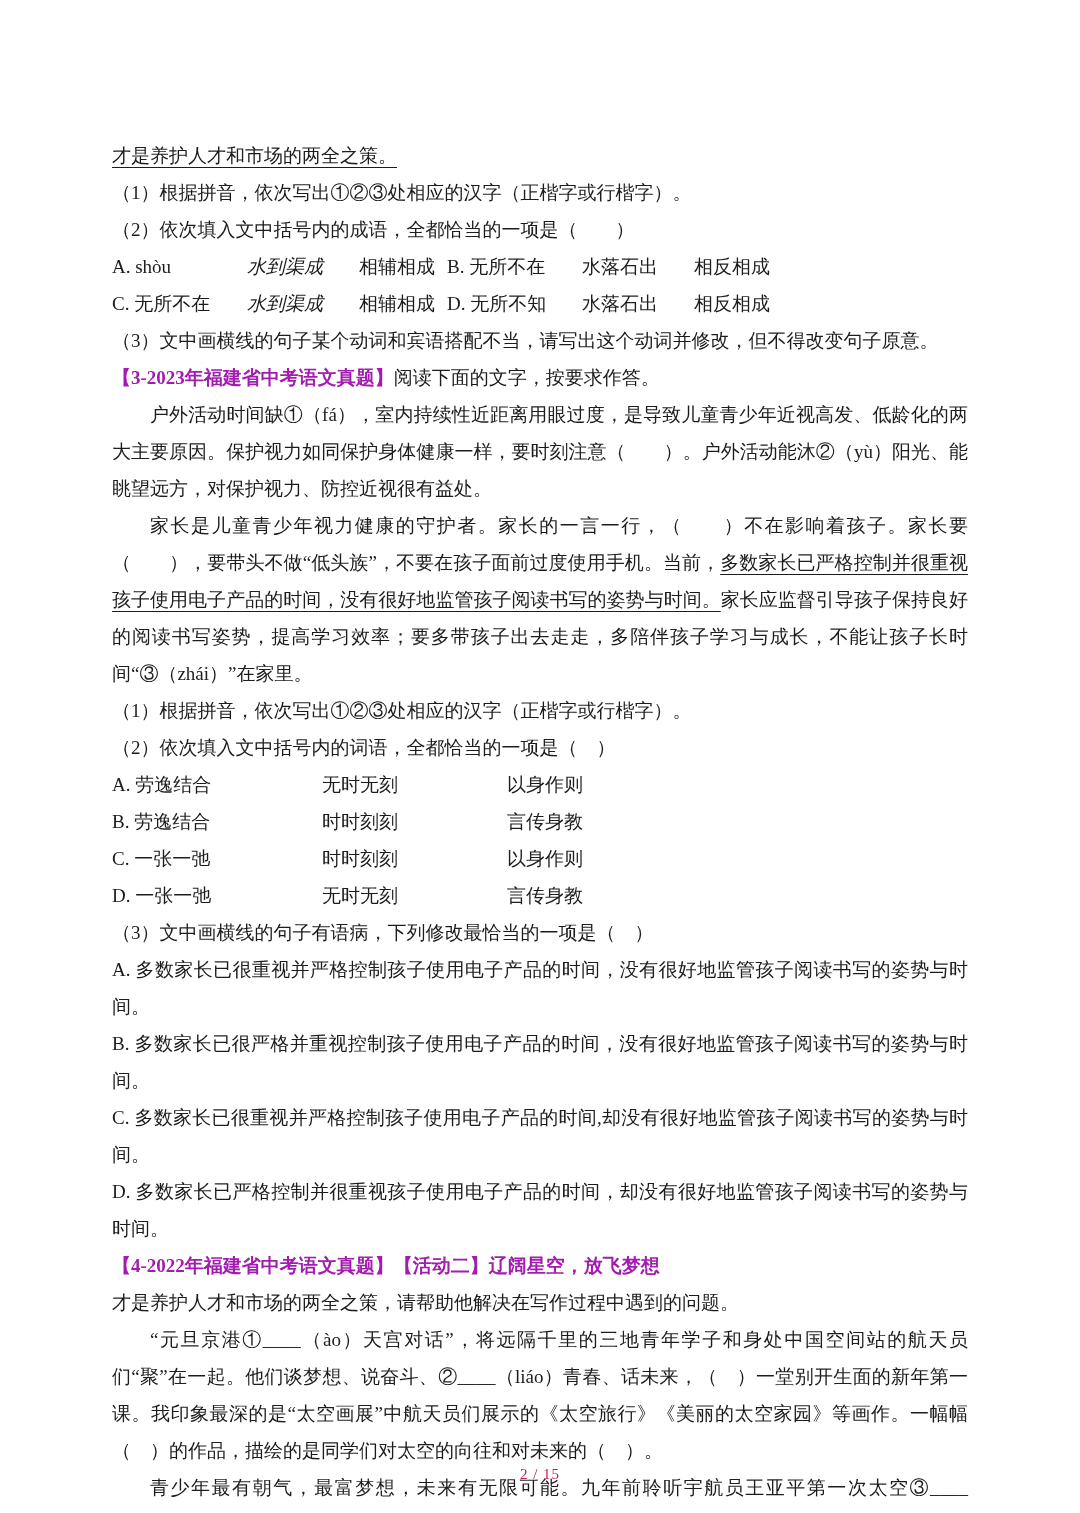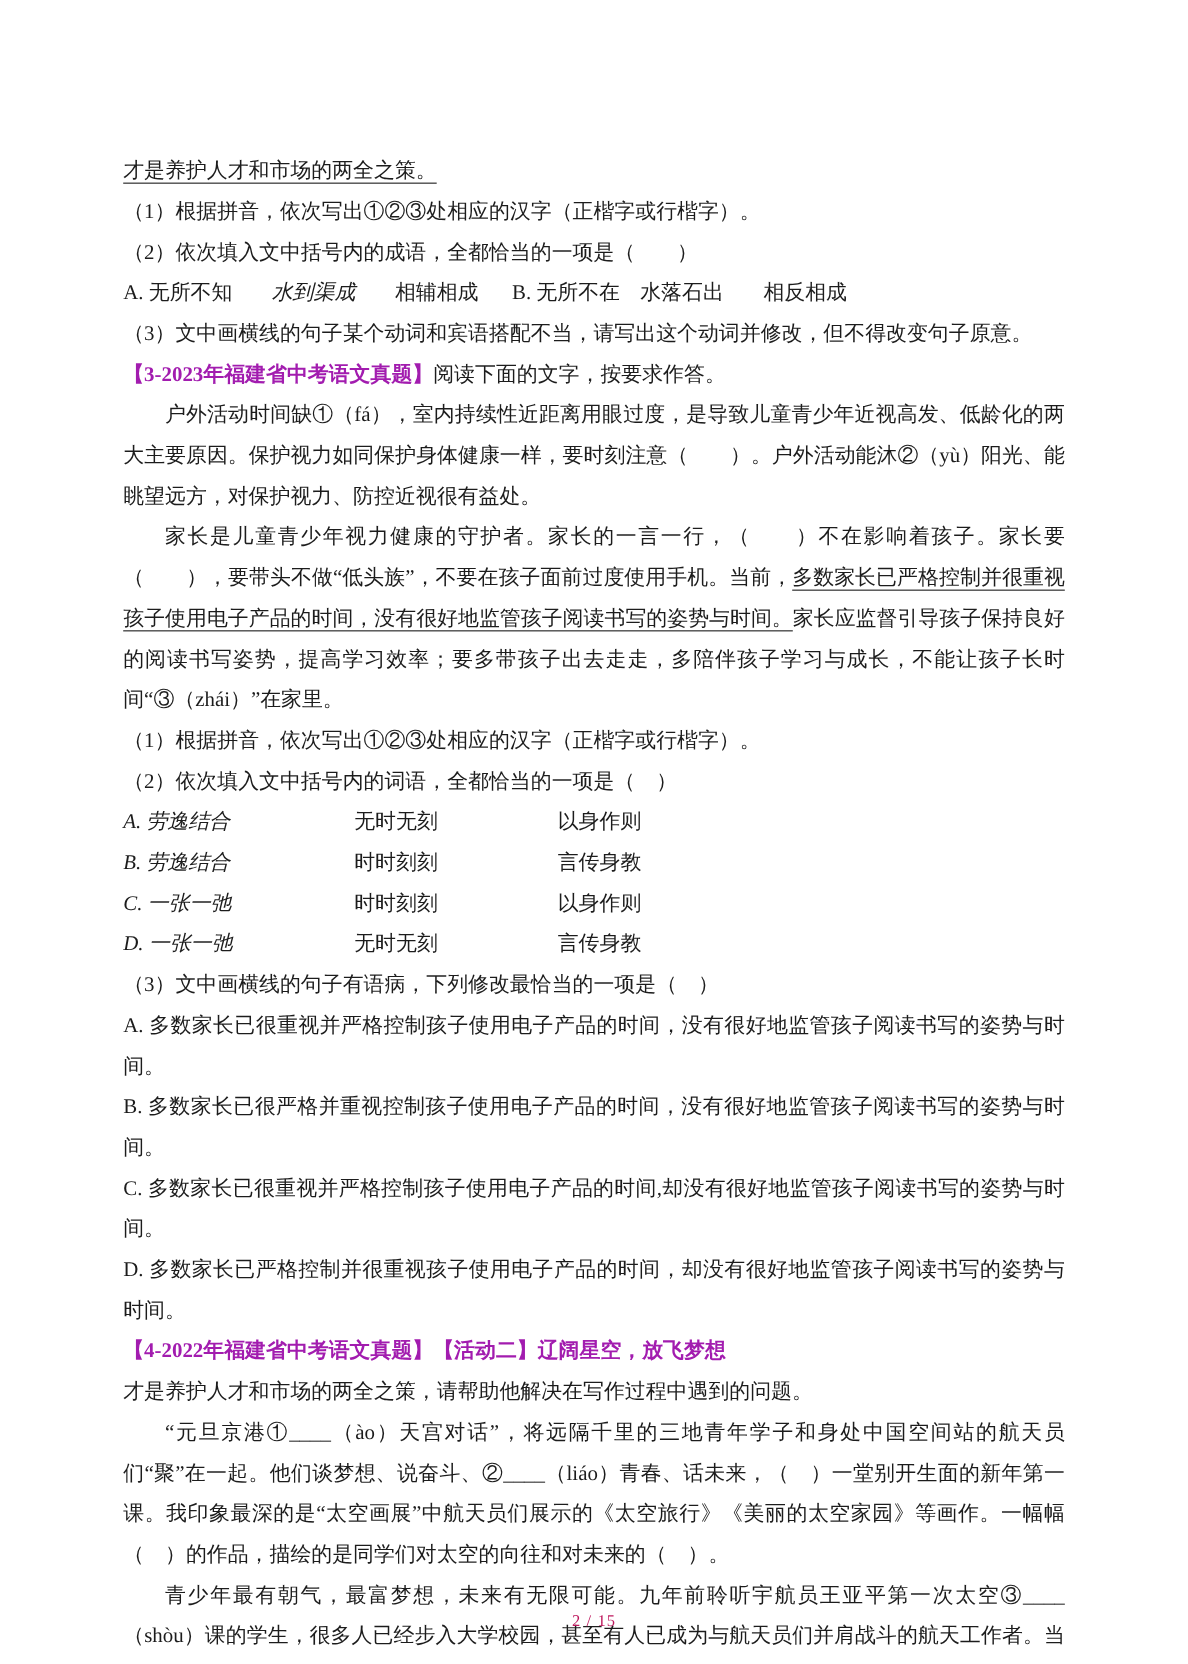--- a/index.html
+++ b/index.html
@@ -37,24 +37,24 @@
     text-decoration: underline;
     text-underline-offset: 5px;
     text-decoration-thickness: 1px;
   }
   
   .opts6, .opts3 { text-align: left; }
   .cell { display: inline-block; vertical-align: top; }
   .opts6 .cell:nth-child(1) { width: 135px; }
   .opts6 .cell:nth-child(2) { width: 112px; font-style: italic; }
   .opts6 .cell:nth-child(3) { width: 88px; }
-  .opts6 .cell:nth-child(4) { width: 135px; text-align: center; }
+  .opts6 .cell:nth-child(4) { width: 135px; }
   .opts6 .cell:nth-child(5) { width: 112px; }
   .opts6 .cell:nth-child(6) { width: auto; }
-  .opts3 .cell:nth-child(1) { width: 210px; font-style: italic; }
+  .opts3 .cell:nth-child(1) { width: 210px; }
   .opts3 .cell:nth-child(2) { width: 185px; }
   .opts3 .cell:nth-child(3) { width: auto; }
   .footer {
     position: absolute;
     left: 0;
     right: 0;
     top: 1466px;
     text-align: center;
     font-size: 15px;
     color: #be185d;
@@ -62,21 +62,22 @@
   }
 </style>
 </head>
 <body>
 
 <div class="page">
   <div class="content">
       <p class="line text"><span class="u">才是养护人才和市场的两全之策。</span></p>
       <p class="line text"><span>（1）根据拼音，依次写出①②③处相应的汉字（正楷字或行楷字）。</span></p>
       <p class="line text"><span>（2）依次填入文中括号内的成语，全都恰当的一项是（　　）</span></p>
-      <p class="line opts6"><span class="cell">A. 无所不知</span><span class="cell">水到渠成</span><span class="cell">相辅相成</span><span class="cell">B. 无所不在</span><span class="cell">水落石出</span><span class="cell">相反相成</span></p>
+      <p class="line opts6"><span class="cell">A. shòu</span><span class="cell">水到渠成</span><span class="cell">相辅相成</span><span class="cell">B. 无所不在</span><span class="cell">水落石出</span><span class="cell">相反相成</span></p>
+      <p class="line opts6"><span class="cell">C. 无所不在</span><span class="cell">水到渠成</span><span class="cell">相辅相成</span><span class="cell">D. 无所不知</span><span class="cell">水落石出</span><span class="cell">相反相成</span></p>
       <p class="line text"><span>（3）文中画横线的句子某个动词和宾语搭配不当，请写出这个动词并修改，但不得改变句子原意。</span></p>
       <p class="line text"><span class="b">【3-2023年福建省中考语文真题】</span><span>阅读下面的文字，按要求作答。</span></p>
       <p class="line para"><span>户外活动时间缺①（fá），室内持续性近距离用眼过度，是导致儿童青少年近视高发、低龄化的两大主要原因。保护视力如同保护身体健康一样，要时刻注意（　　）。户外活动能沐②（yù）阳光、能眺望远方，对保护视力、防控近视很有益处。</span></p>
       <p class="line para"><span>家长是儿童青少年视力健康的守护者。家长的一言一行，（　　）不在影响着孩子。家长要（　　），要带头不做“低头族”，不要在孩子面前过度使用手机。当前，</span><span class="u">多数家长已严格控制并很重视孩子使用电子产品的时间，没有很好地监管孩子阅读书写的姿势与时间。</span><span>家长应监督引导孩子保持良好的阅读书写姿势，提高学习效率；要多带孩子出去走走，多陪伴孩子学习与成长，不能让孩子长时间“③（zhái）”在家里。</span></p>
       <p class="line text"><span>（1）根据拼音，依次写出①②③处相应的汉字（正楷字或行楷字）。</span></p>
       <p class="line text"><span>（2）依次填入文中括号内的词语，全都恰当的一项是（　）</span></p>
       <p class="line opts3"><span class="cell">A. 劳逸结合</span><span class="cell">无时无刻</span><span class="cell">以身作则</span></p>
       <p class="line opts3"><span class="cell">B. 劳逸结合</span><span class="cell">时时刻刻</span><span class="cell">言传身教</span></p>
       <p class="line opts3"><span class="cell">C. 一张一弛</span><span class="cell">时时刻刻</span><span class="cell">以身作则</span></p>
       <p class="line opts3"><span class="cell">D. 一张一弛</span><span class="cell">无时无刻</span><span class="cell">言传身教</span></p>

